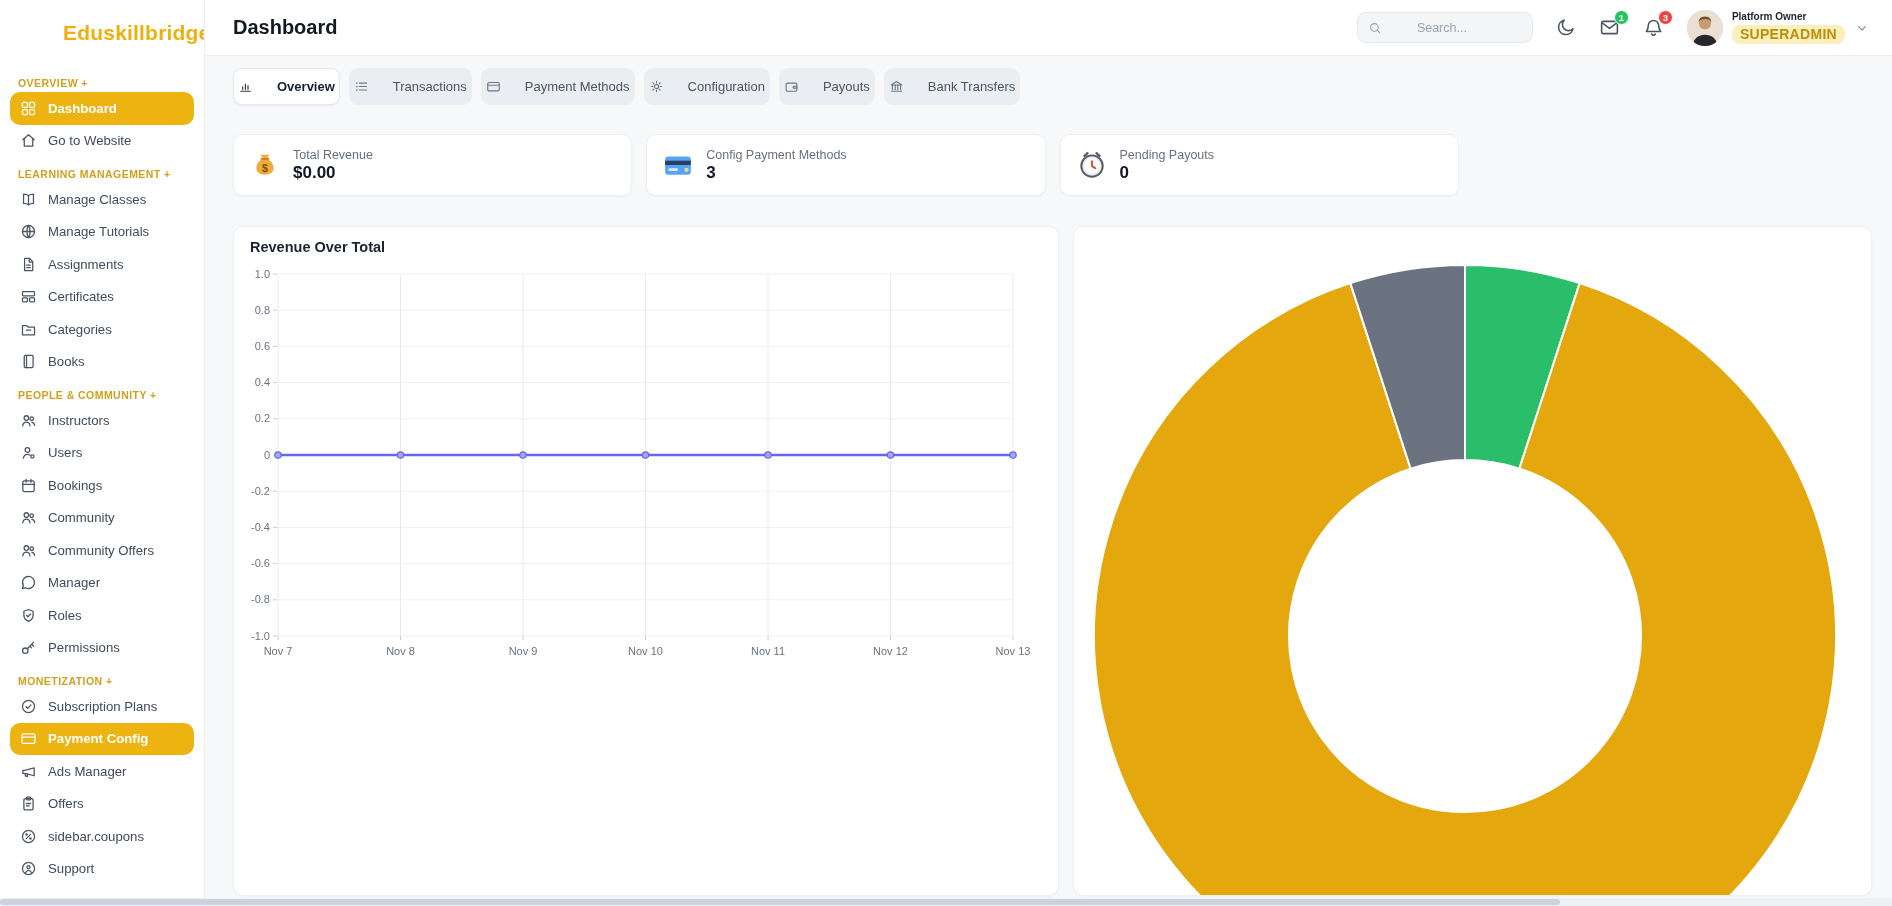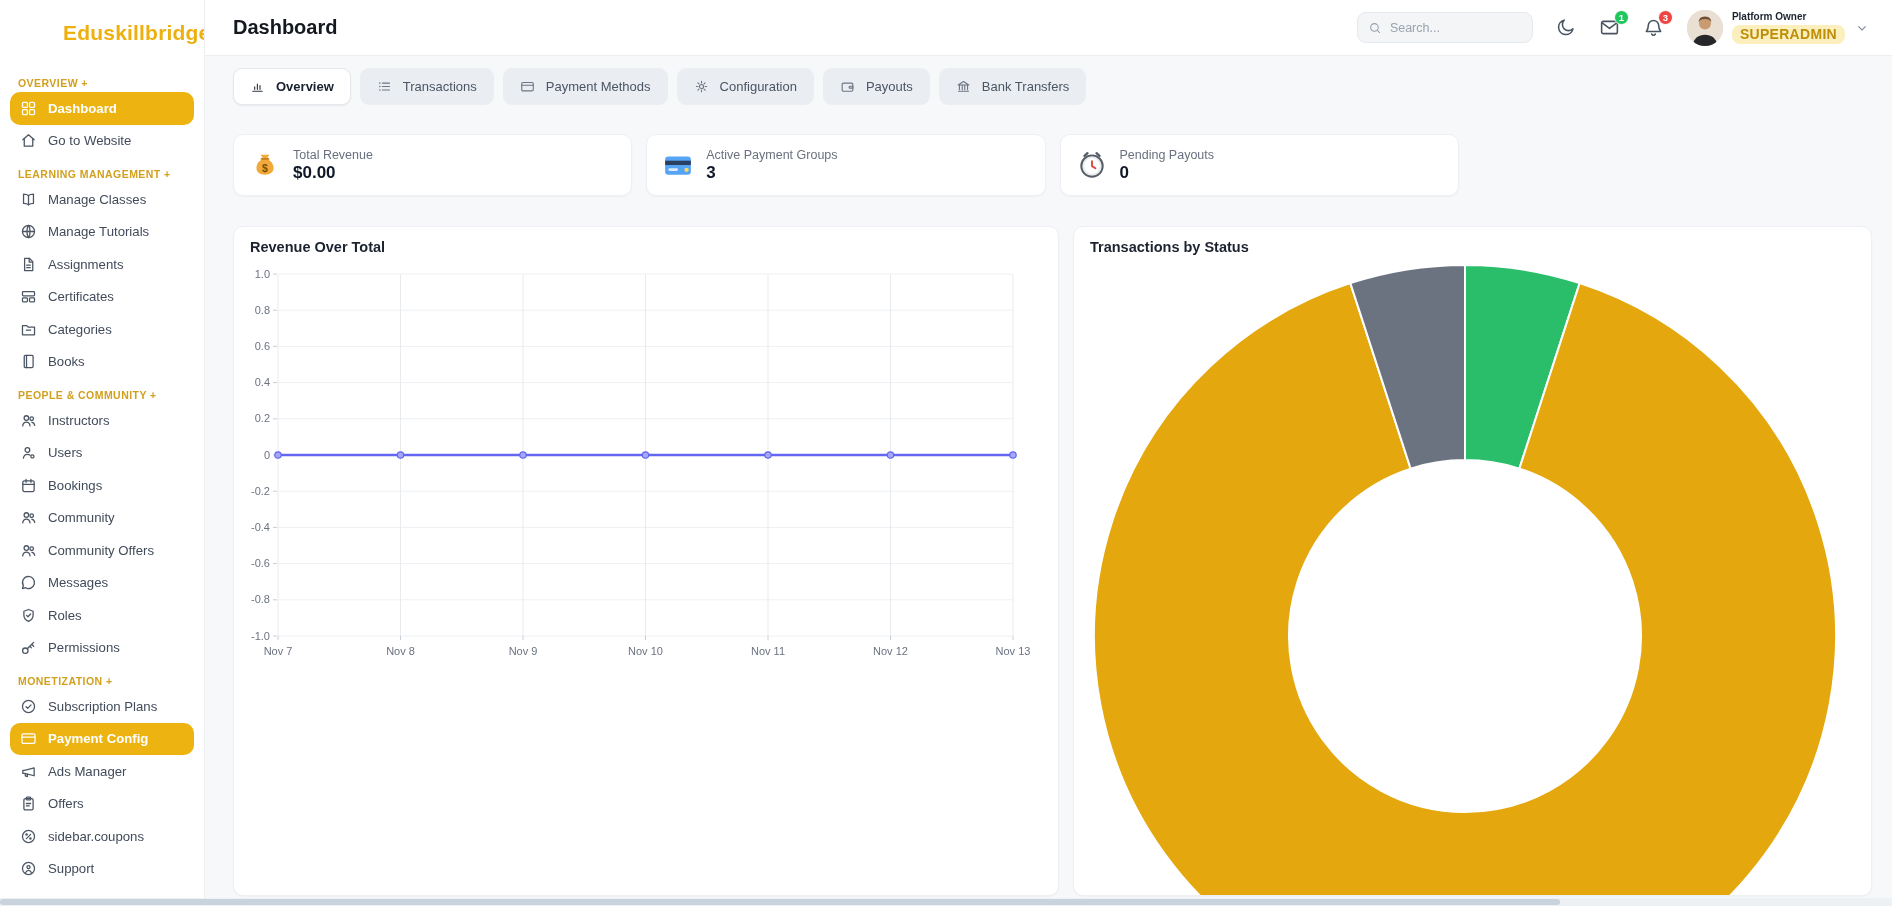--- a/index.html
+++ b/index.html
@@ -20,37 +20,37 @@
 
   svg.ic, svg.icb { fill:none; stroke:currentColor; stroke-width:1.8; stroke-linecap:round; stroke-linejoin:round; }
 
   
   .main { flex:1; display:flex; flex-direction:column; min-width:0; }
   .topbar { height:56px; background:#fff; border-bottom:1px solid #eceef2; display:flex; align-items:center; padding:0 22px 0 28px; flex:none; }
   .page-title { font-size:20px; font-weight:700; color:#14181f; }
   .top-right { margin-left:auto; display:flex; align-items:center; gap:22px; }
   .search { display:flex; align-items:center; gap:8px; background:#f3f5f7; border:1px solid #e5e8ec; border-radius:9px; height:31px; width:176px; padding:0 10px; color:#98a1ad; }
   .search svg { width:14px; height:14px; flex:none; }
-  .search input { border:0; background:transparent; outline:0; font-size:12.5px; color:#0369a1; width:100%; }
+  .search input { border:0; background:transparent; outline:0; font-size:12.5px; color:#0369a1; width:100%;margin-left:27px; }
   .search input::placeholder { color:#9aa3af; }
   .icon-btn { position:relative; color:#4a5460; cursor:pointer; width:22px; height:22px; }
   .icon-btn svg { width:21px; height:21px; }
   .badge { position:absolute; top:-7px; right:-8px; min-width:15px; height:15px; border-radius:8px; font-size:9.5px; color:#fff;
            display:flex; align-items:center; justify-content:center; padding:0 3px; font-weight:700; border:1.5px solid #fff; }
   .badge.green { background:#22C55E; } .badge.red { background:#EF4444; }
   .profile { display:flex; align-items:center; gap:9px; cursor:pointer; }
   .avatar { width:36px; height:36px; border-radius:50%; overflow:hidden; background:#e9dfd2; flex:none; }
   .p-name { font-size:10px; font-weight:700; color:#1c2330; line-height:1.15; }
   .p-badge { display:inline-block; background:#FBEFBE; color:#BD8E08; font-size:14px; font-weight:700; padding:1.5px 8px; border-radius:8px; margin-top:2px; letter-spacing:.3px; }
   .chev { color:#8a93a0; width:16px; height:16px; }
 
   
   .content { padding:12px 20px 0 28px; flex:1; overflow:hidden; }
   .tabs { display:flex; gap:9px; margin-bottom:29px; }
-  .tab { display:flex; align-items:center; gap:11px; height:37px; padding:0 16px; border-radius:9px; background:#eaeef2;
+  .tab { display:flex; align-items:center; gap:24px; height:37px; padding:0 4px; border-radius:9px; background:#eaeef2;
          color:#4b5563; font-size:13px; cursor:pointer; border:1px solid transparent; white-space:nowrap; }
   .tab .ic { width:15px; height:15px; color:#6e7684; }
   .tab.active { background:#fff; border-color:#e4e7eb; color:#17202e; font-weight:700; box-shadow:0 1px 2px rgba(16,24,40,.06); }
   .tab.active .ic { color:#2b3443; }
 
   .stats { display:grid; grid-template-columns:repeat(4,1fr); gap:14px; margin-bottom:30px; }
   .stat { background:#fff; border:1px solid #eef0f4; border-radius:10px; box-shadow:0 1px 2px rgba(16,24,40,.04);
           height:62px; display:flex; align-items:center; gap:13px; padding:0 16px; }
   .stat-ic { width:30px; height:30px; flex:none; }
   .stat-label { font-size:12.5px; color:#69707d; }
@@ -301,21 +301,21 @@
     <div class="item">
       <svg class="ic" viewBox="0 0 24 24">
           <use href="#i-users"></use>
         </svg>
       <span>Community Offers</span>
     </div>
     <div class="item">
       <svg class="ic" viewBox="0 0 24 24">
           <use href="#i-chat"></use>
         </svg>
-      <span>Messages</span>
+      <span>Manager</span>
     </div>
     <div class="item">
       <svg class="ic" viewBox="0 0 24 24">
           <use href="#i-shield"></use>
         </svg>
       <span>Roles</span>
     </div>
     <div class="item">
       <svg class="ic" viewBox="0 0 24 24">
           <use href="#i-key"></use>
@@ -466,21 +466,21 @@
           </div>
         </div>
         <div class="stat">
           <svg class="stat-ic" viewBox="0 0 28 28">
             <rect x="2" y="6" width="24" height="17" rx="3" fill="#56A4F3"></rect>
             <rect x="2" y="10" width="24" height="4" fill="#2B3F63"></rect>
             <rect x="5" y="17" width="9" height="2.6" rx="1.3" fill="#DCEBFF"></rect>
             <circle cx="22" cy="18.5" r="2" fill="#FFD76B"></circle>
           </svg>
           <div>
-            <div class="stat-label">Active Payment Groups</div>
+            <div class="stat-label">Config Payment Methods</div>
             <div class="stat-value">3</div>
           </div>
         </div>
         <div class="stat">
           <svg class="stat-ic" viewBox="0 0 28 28">
             <path d="M7 5.5 9.8 3M21 5.5 18.2 3" stroke="#565D66" stroke-width="2.2" stroke-linecap="round"></path>
             <circle cx="14" cy="15" r="10" fill="#E9EBEE" stroke="#565D66" stroke-width="1.8"></circle>
             <circle cx="14" cy="15" r="7.3" fill="#fff"></circle>
             <path d="M14 10.5V15l3.2 2" fill="none" stroke="#E0483C" stroke-width="1.8" stroke-linecap="round" stroke-linejoin="round"></path>
           </svg>
@@ -553,21 +553,20 @@
               <circle cx="28" cy="192" r="3.2" fill="#A5A7F8" stroke="#6366F1" stroke-width="1.2"></circle>
               <circle cx="150.5" cy="192" r="3.2" fill="#A5A7F8" stroke="#6366F1" stroke-width="1.2"></circle>
               <circle cx="273" cy="192" r="3.2" fill="#A5A7F8" stroke="#6366F1" stroke-width="1.2"></circle>
               <circle cx="395.5" cy="192" r="3.2" fill="#A5A7F8" stroke="#6366F1" stroke-width="1.2"></circle>
               <circle cx="518" cy="192" r="3.2" fill="#A5A7F8" stroke="#6366F1" stroke-width="1.2"></circle>
               <circle cx="640.5" cy="192" r="3.2" fill="#A5A7F8" stroke="#6366F1" stroke-width="1.2"></circle>
               <circle cx="763" cy="192" r="3.2" fill="#A5A7F8" stroke="#6366F1" stroke-width="1.2"></circle>
             </svg>
         </div>
         <div class="chart-card right">
-          <div class="chart-title">Transactions by Status</div>
           <svg id="donut-svg" width="799" height="670" viewBox="0 0 799 670">
               <path d="M391 38 A371 371 0 0 1 505.64530491310546 56.15803245449803 L445.38699100999077 241.614053132053 A176 176 0 0 0 391 233 Z" fill="#2BBE6A" stroke="#ffffff" stroke-width="2" stroke-linejoin="round"></path>
               <path d="M505.64530491310546 56.15803245449803 A371 371 0 1 1 276.3546950868944 56.15803245449803 L336.61300899000923 241.614053132053 A176 176 0 1 0 445.38699100999077 241.614053132053 Z" fill="#E4A70D" stroke="#ffffff" stroke-width="2" stroke-linejoin="round"></path>
               <path d="M276.3546950868944 56.15803245449803 A371 371 0 0 1 390.9999999999999 38 L390.99999999999994 233 A176 176 0 0 0 336.61300899000923 241.614053132053 Z" fill="#6B7280" stroke="#ffffff" stroke-width="2" stroke-linejoin="round"></path>
             </svg>
         </div>
       </div>
 
     </div>
   </div>

